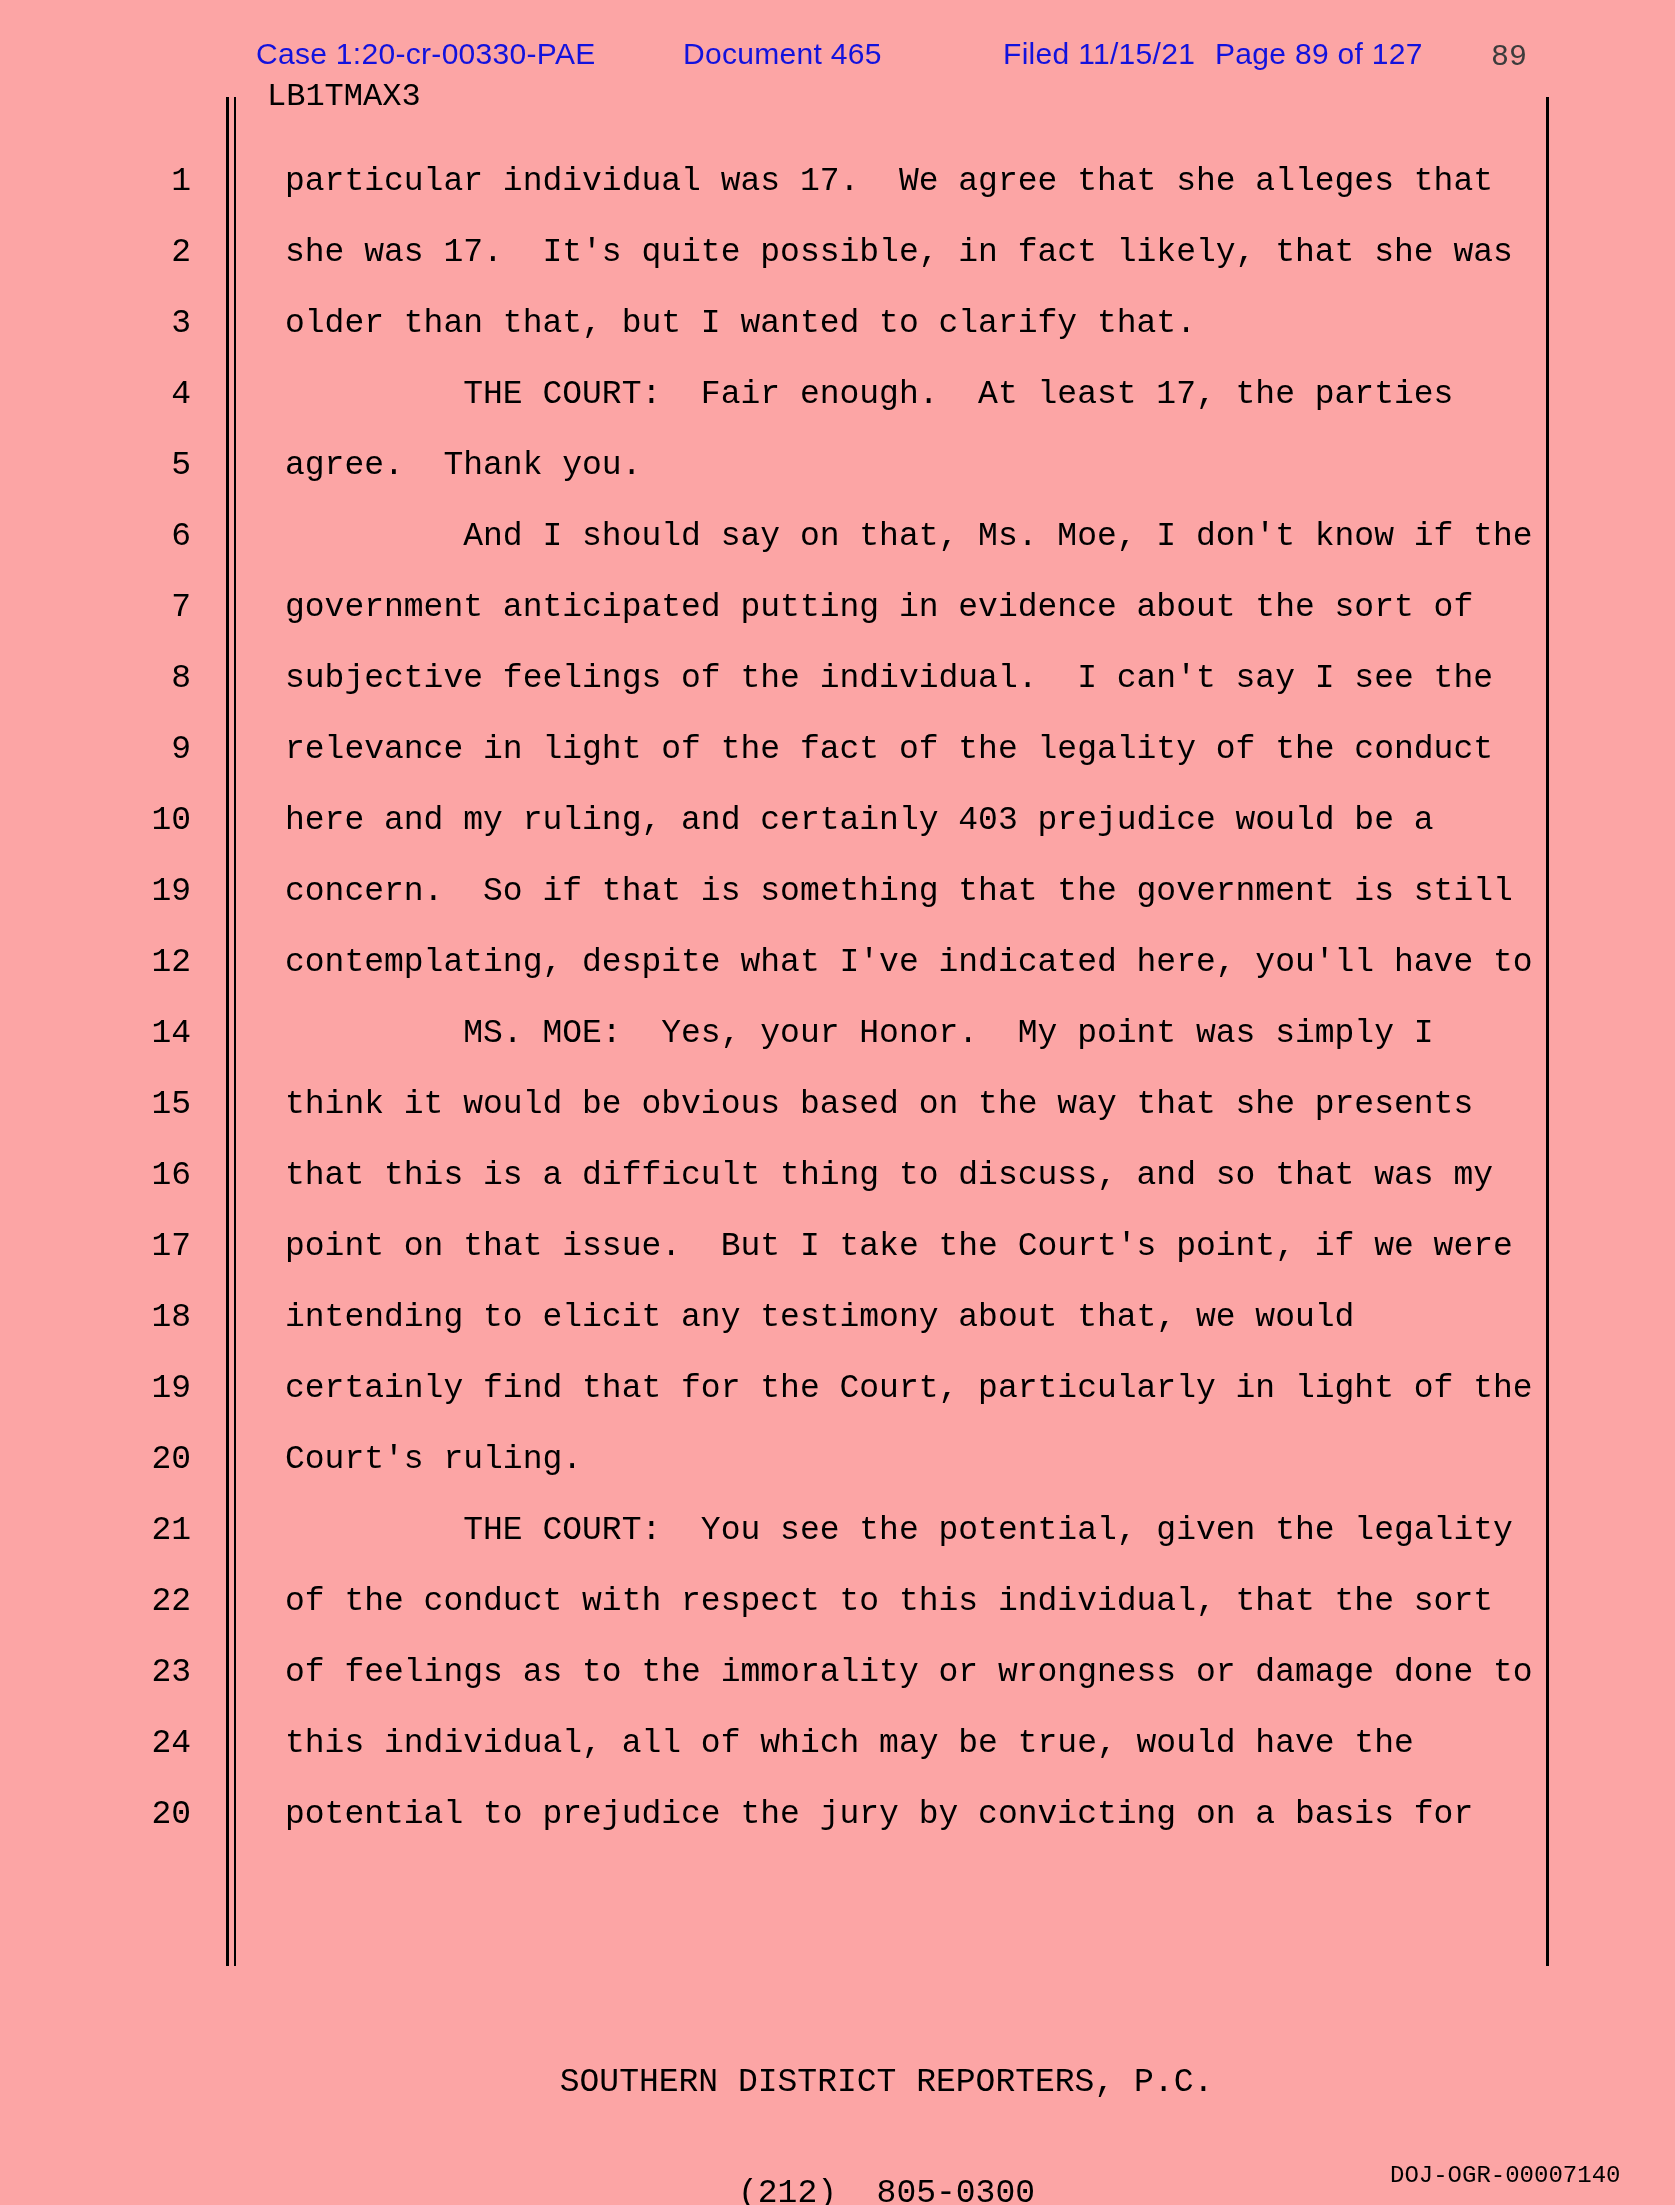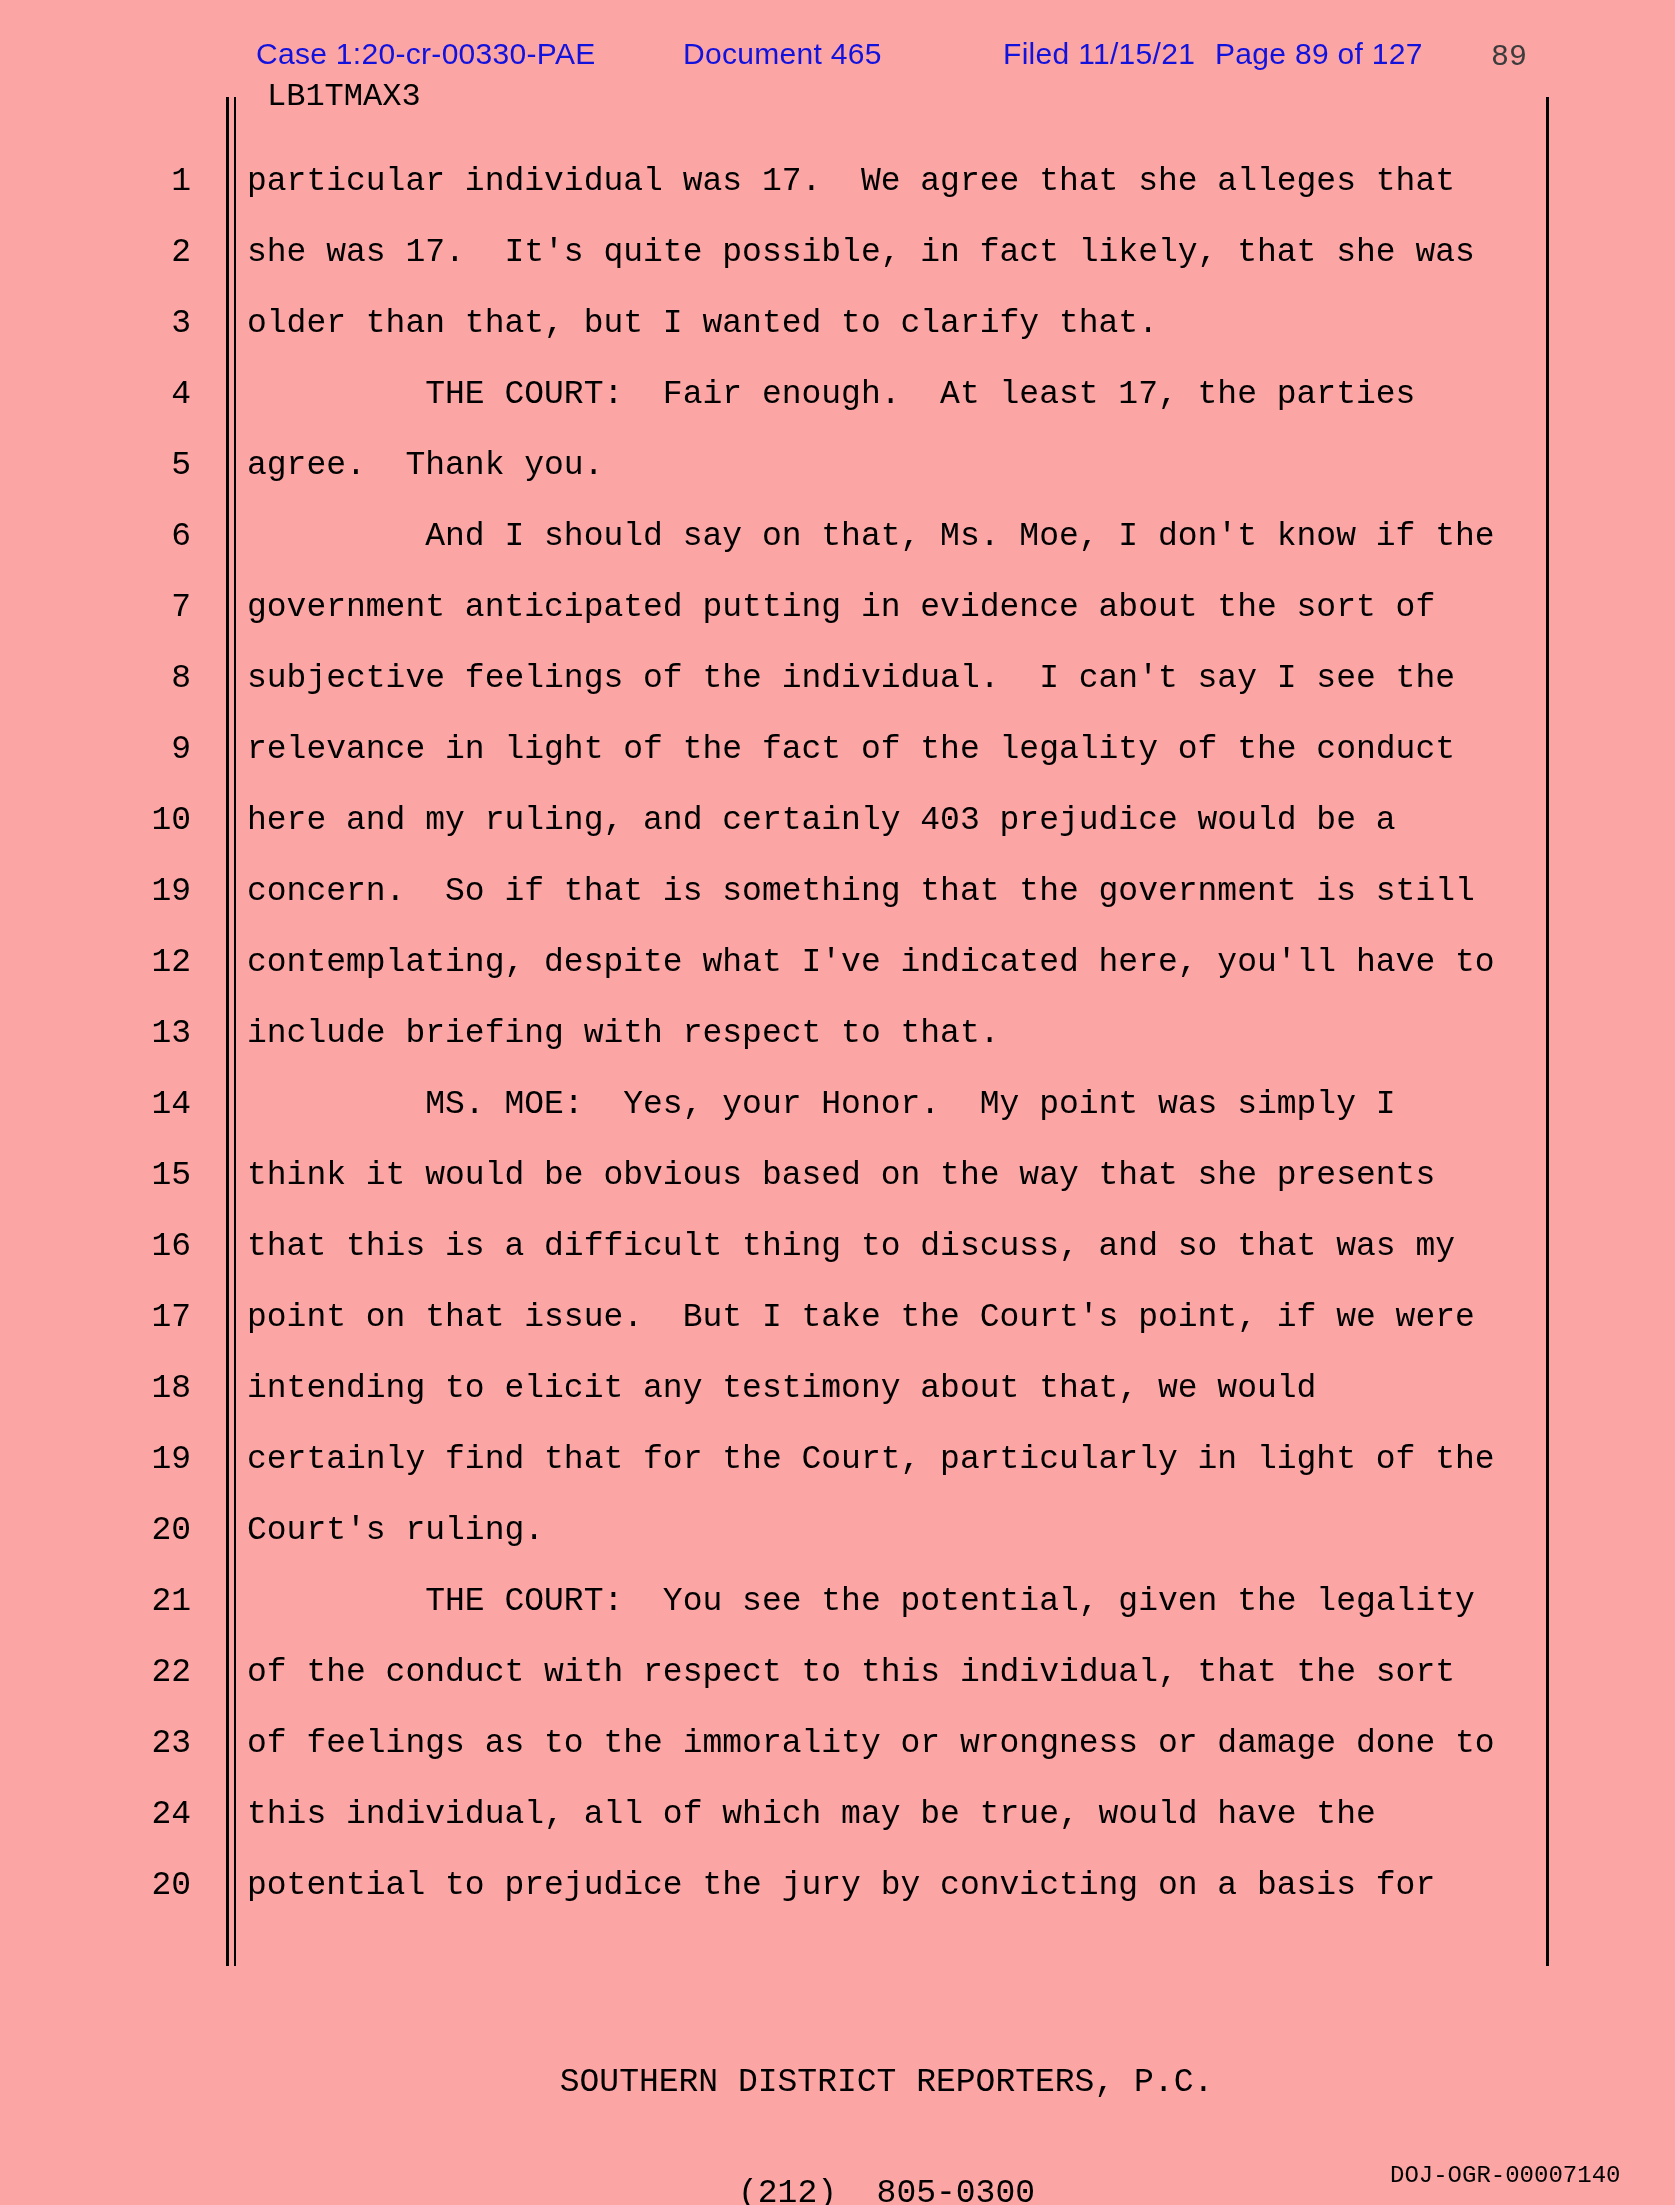--- a/index.html
+++ b/index.html
@@ -78,21 +78,21 @@
     white-space: pre;
   }
   .line .num {
     display: inline-block;
     width: 191px;
     text-align: right;
     white-space: pre;
   }
   .line .txt {
     display: inline-block;
-    margin-left: 56px;
+    margin-left: 94px;
     white-space: pre;
   }
   
   .footer {
     position: absolute;
     left: 269px;
     top: 1990px;
     width: 1235px;
     text-align: center;
     font-size: 33px;
@@ -130,21 +130,20 @@
       <div class="line"><span class="num">3</span><span class="txt">older than that, but I wanted to clarify that.</span></div>
       <div class="line"><span class="num">4</span><span class="txt">         THE COURT:  Fair enough.  At least 17, the parties</span></div>
       <div class="line"><span class="num">5</span><span class="txt">agree.  Thank you.</span></div>
       <div class="line"><span class="num">6</span><span class="txt">         And I should say on that, Ms. Moe, I don't know if the</span></div>
       <div class="line"><span class="num">7</span><span class="txt">government anticipated putting in evidence about the sort of</span></div>
       <div class="line"><span class="num">8</span><span class="txt">subjective feelings of the individual.  I can't say I see the</span></div>
       <div class="line"><span class="num">9</span><span class="txt">relevance in light of the fact of the legality of the conduct</span></div>
       <div class="line"><span class="num">10</span><span class="txt">here and my ruling, and certainly 403 prejudice would be a</span></div>
       <div class="line"><span class="num">19</span><span class="txt">concern.  So if that is something that the government is still</span></div>
       <div class="line"><span class="num">12</span><span class="txt">contemplating, despite what I've indicated here, you'll have to</span></div>
-      <div class="line"><span class="num">13</span><span class="txt">include briefing with respect to that.</span></div>
       <div class="line"><span class="num">14</span><span class="txt">         MS. MOE:  Yes, your Honor.  My point was simply I</span></div>
       <div class="line"><span class="num">15</span><span class="txt">think it would be obvious based on the way that she presents</span></div>
       <div class="line"><span class="num">16</span><span class="txt">that this is a difficult thing to discuss, and so that was my</span></div>
       <div class="line"><span class="num">17</span><span class="txt">point on that issue.  But I take the Court's point, if we were</span></div>
       <div class="line"><span class="num">18</span><span class="txt">intending to elicit any testimony about that, we would</span></div>
       <div class="line"><span class="num">19</span><span class="txt">certainly find that for the Court, particularly in light of the</span></div>
       <div class="line"><span class="num">20</span><span class="txt">Court's ruling.</span></div>
       <div class="line"><span class="num">21</span><span class="txt">         THE COURT:  You see the potential, given the legality</span></div>
       <div class="line"><span class="num">22</span><span class="txt">of the conduct with respect to this individual, that the sort</span></div>
       <div class="line"><span class="num">23</span><span class="txt">of feelings as to the immorality or wrongness or damage done to</span></div>

